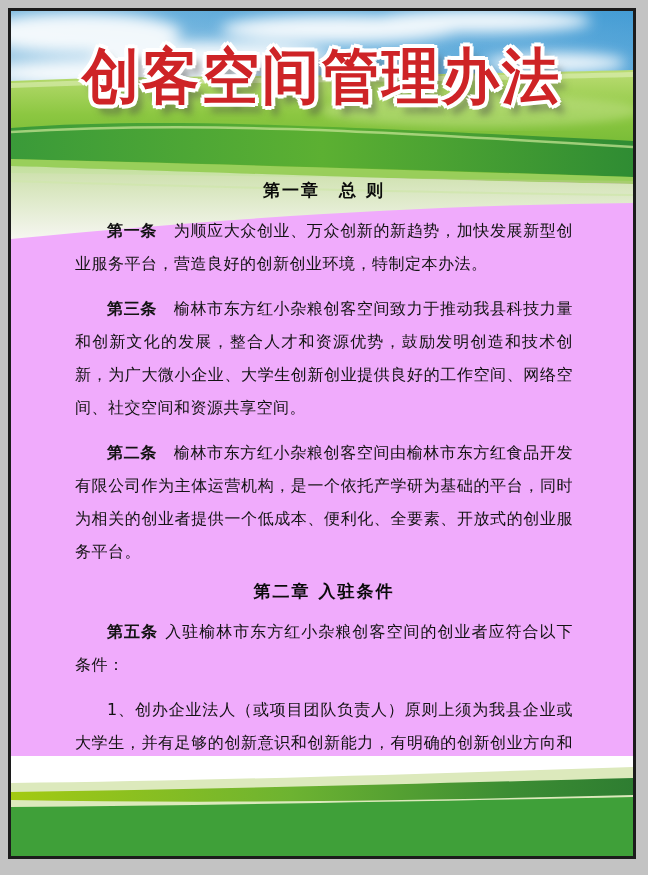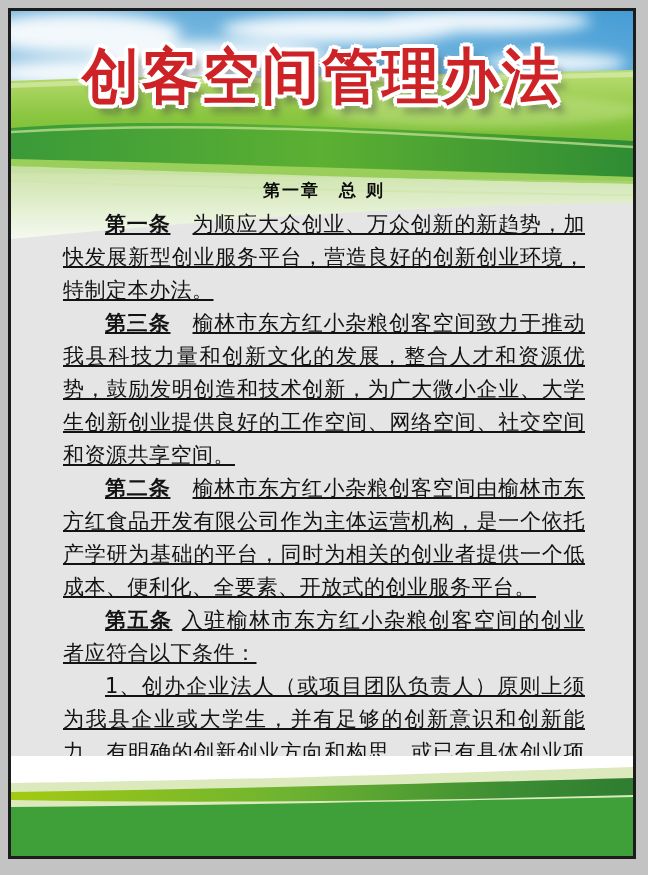--- a/index.html
+++ b/index.html
@@ -7,21 +7,21 @@
     width:648px;height:875px;
     background:#c3c3c3;
     position:relative;
     font-family:"DejaVu Sans", sans-serif;
     overflow:hidden;
   }
   .poster{
     position:absolute;left:8px;top:8px;
     width:622px;height:845px;
     border:3px solid #1c1c1c;
-    background:#e5e5e5;
+    background:#f0abfc;
     overflow:hidden;
   }
   .header{position:absolute;top:0;left:0;width:622px;height:232px;}
   .header svg{display:block;}
   .poster-title{
     position:absolute;top:28px;left:0;width:622px;
     margin:0;text-align:center;
     font-size:57px;font-weight:900;letter-spacing:3px;
     color:#ce2326;
     transform:scaleY(1.06);
@@ -36,22 +36,22 @@
   .content{
     position:absolute;left:52px;top:168px;width:522px;
     color:#131313;
   }
   .chapter{
     margin:0 0 6px 0;text-align:center;
     font-size:17px;font-weight:700;letter-spacing:2px;color:#0b0b0b;
   }
   .chapter.second{margin-top:7px;margin-bottom:5px;}
   .article{
-    margin:0;font-size:21px;line-height:33px;
-    text-indent:2em;text-align:justify;letter-spacing:.5px;text-decoration:underline;
+    margin:12px;font-size:16px;line-height:33px;
+    text-indent:2em;text-align:justify;letter-spacing:.5px;
   }
   .art-label{font-weight:700;}
   .gap-wide{margin-right:1.05em;}
   .gap-narrow{margin-right:.45em;}
   .footer{position:absolute;left:0;bottom:0;width:622px;height:100px;}
   .footer svg{display:block;}
 </style>
 </head>
 <body>
 
@@ -119,20 +119,21 @@
   <div class="content">
     <h2 class="chapter">第一章　总 则</h2>
 
     <p class="article"><span class="art-label gap-wide">第一条</span><span>为顺应大众创业、万众创新的新趋势，加快发展新型创业服务平台，营造良好的创新创业环境，特制定本办法。</span></p>
 
     <p class="article"><span class="art-label gap-wide">第三条</span><span>榆林市东方红小杂粮创客空间致力于推动我县科技力量和创新文化的发展，整合人才和资源优势，鼓励发明创造和技术创新，为广大微小企业、大学生创新创业提供良好的工作空间、网络空间、社交空间和资源共享空间。</span></p>
 
     <p class="article"><span class="art-label gap-wide">第二条</span><span>榆林市东方红小杂粮创客空间由榆林市东方红食品开发有限公司作为主体运营机构，是一个依托产学研为基础的平台，同时为相关的创业者提供一个低成本、便利化、全要素、开放式的创业服务平台。</span></p>
 
 
+    <h2 class="chapter second">第二章 入驻条件</h2>
 
     <p class="article"><span class="art-label gap-narrow">第五条</span><span>入驻榆林市东方红小杂粮创客空间的创业者应符合以下条件：</span></p>
 
     <p class="article">1、创办企业法人（或项目团队负责人）原则上须为我县企业或大学生，并有足够的创新意识和创新能力，有明确的创新创业方向和构思，或已有具体创业项目；</p>
   </div>
 
   <div class="footer">
     <svg width="622" height="100" viewBox="0 0 622 100" aria-hidden="true">
       <defs>
         <linearGradient id="stripeG" x1="0" y1="0" x2="1" y2="0">

